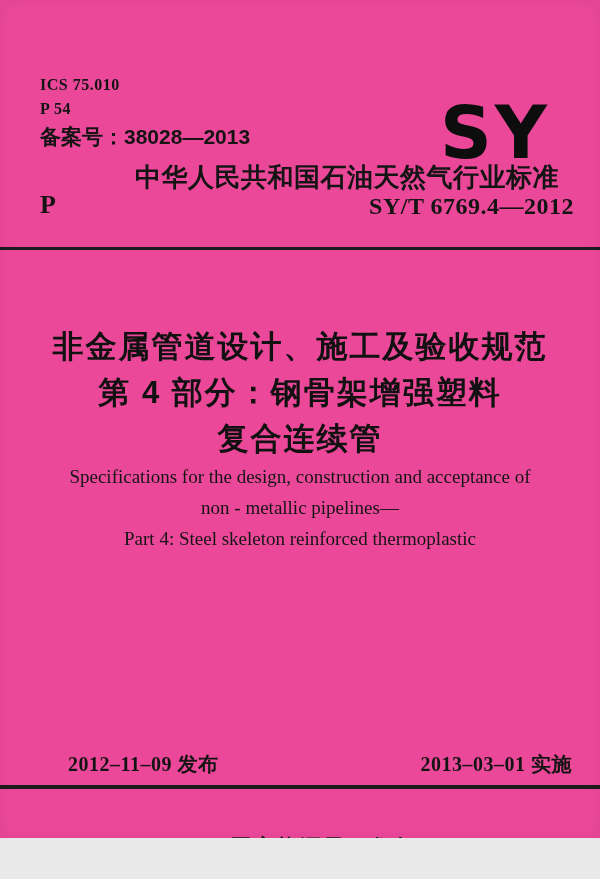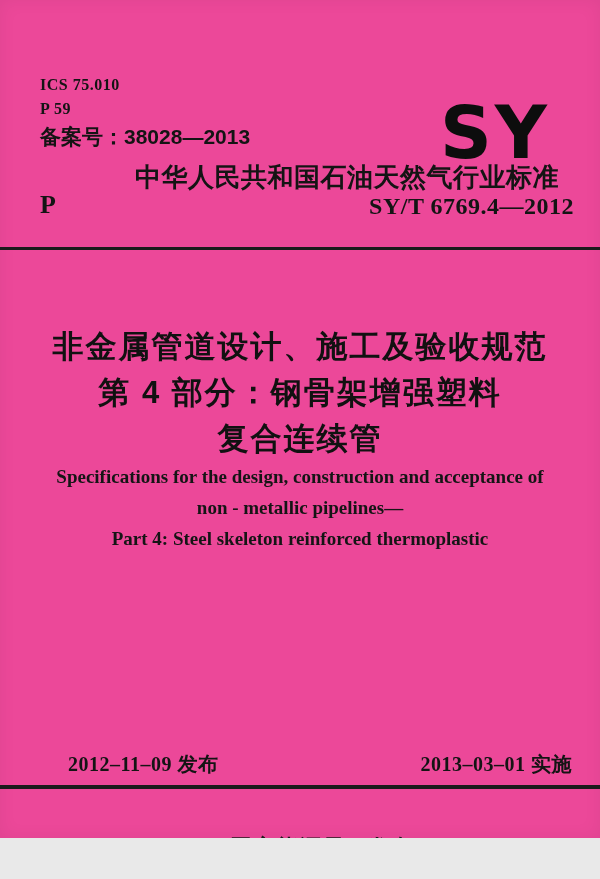--- a/index.html
+++ b/index.html
@@ -64,21 +64,21 @@
     text-align: center;
     font-size: 31px; font-weight: bold; line-height: 46px;
     letter-spacing: 2px;
     font-family: "Liberation Sans", "DejaVu Sans", sans-serif;
     color: #111;
   }
   
   .title-en {
     position: absolute; left: 0; right: 0; top: 461px;
     text-align: center;
-    font-size: 19px; font-weight: bold; line-height: 31px;
+    font-size: 19px; font-weight: normal; line-height: 31px;
     color: #151515;
   }
   
   .dates {
     position: absolute; left: 40px; right: 28px; top: 751px;
     display: flex; justify-content: space-between; align-items: baseline;
     font-size: 20px; font-weight: bold; letter-spacing: 0.5px;
     white-space: nowrap;
     margin-left: 28px;
   }
@@ -95,21 +95,21 @@
     color: #1c1c1c;
     padding-left: 44px;
   }
 </style>
 </head>
 <body>
 
 <div class="page">
 
   <div class="ics">ICS 75.010</div>
-  <div class="pclass">P 59</div>
+  <div class="pclass">P 54</div>
   <div class="record">备案号：38028—2013</div>
 
   <div class="logo">SY</div>
 
   <div class="std-category">中华人民共和国石油天然气行业标准</div>
   <div class="letter-p">P</div>
   <div class="std-number">SY/T 6769.4—2012</div>
 
   <div class="rule-top"></div>
 

